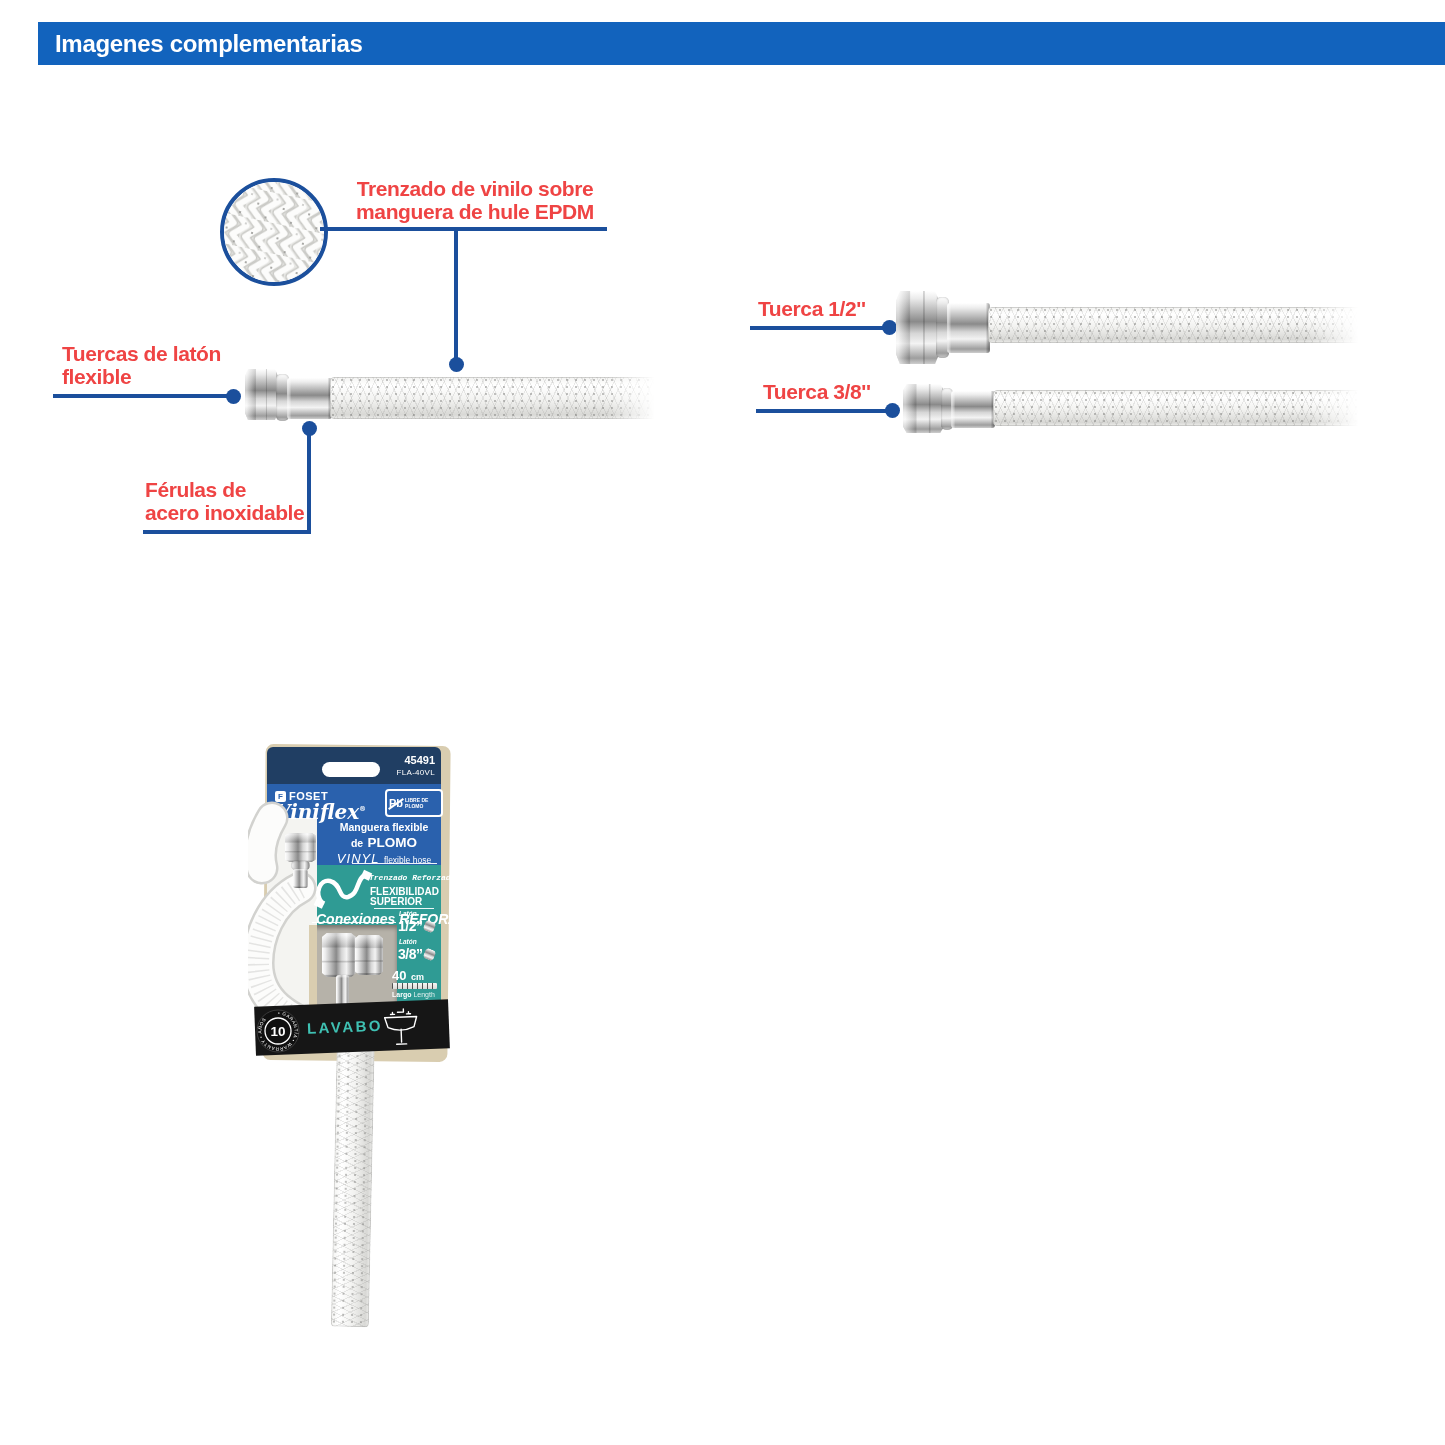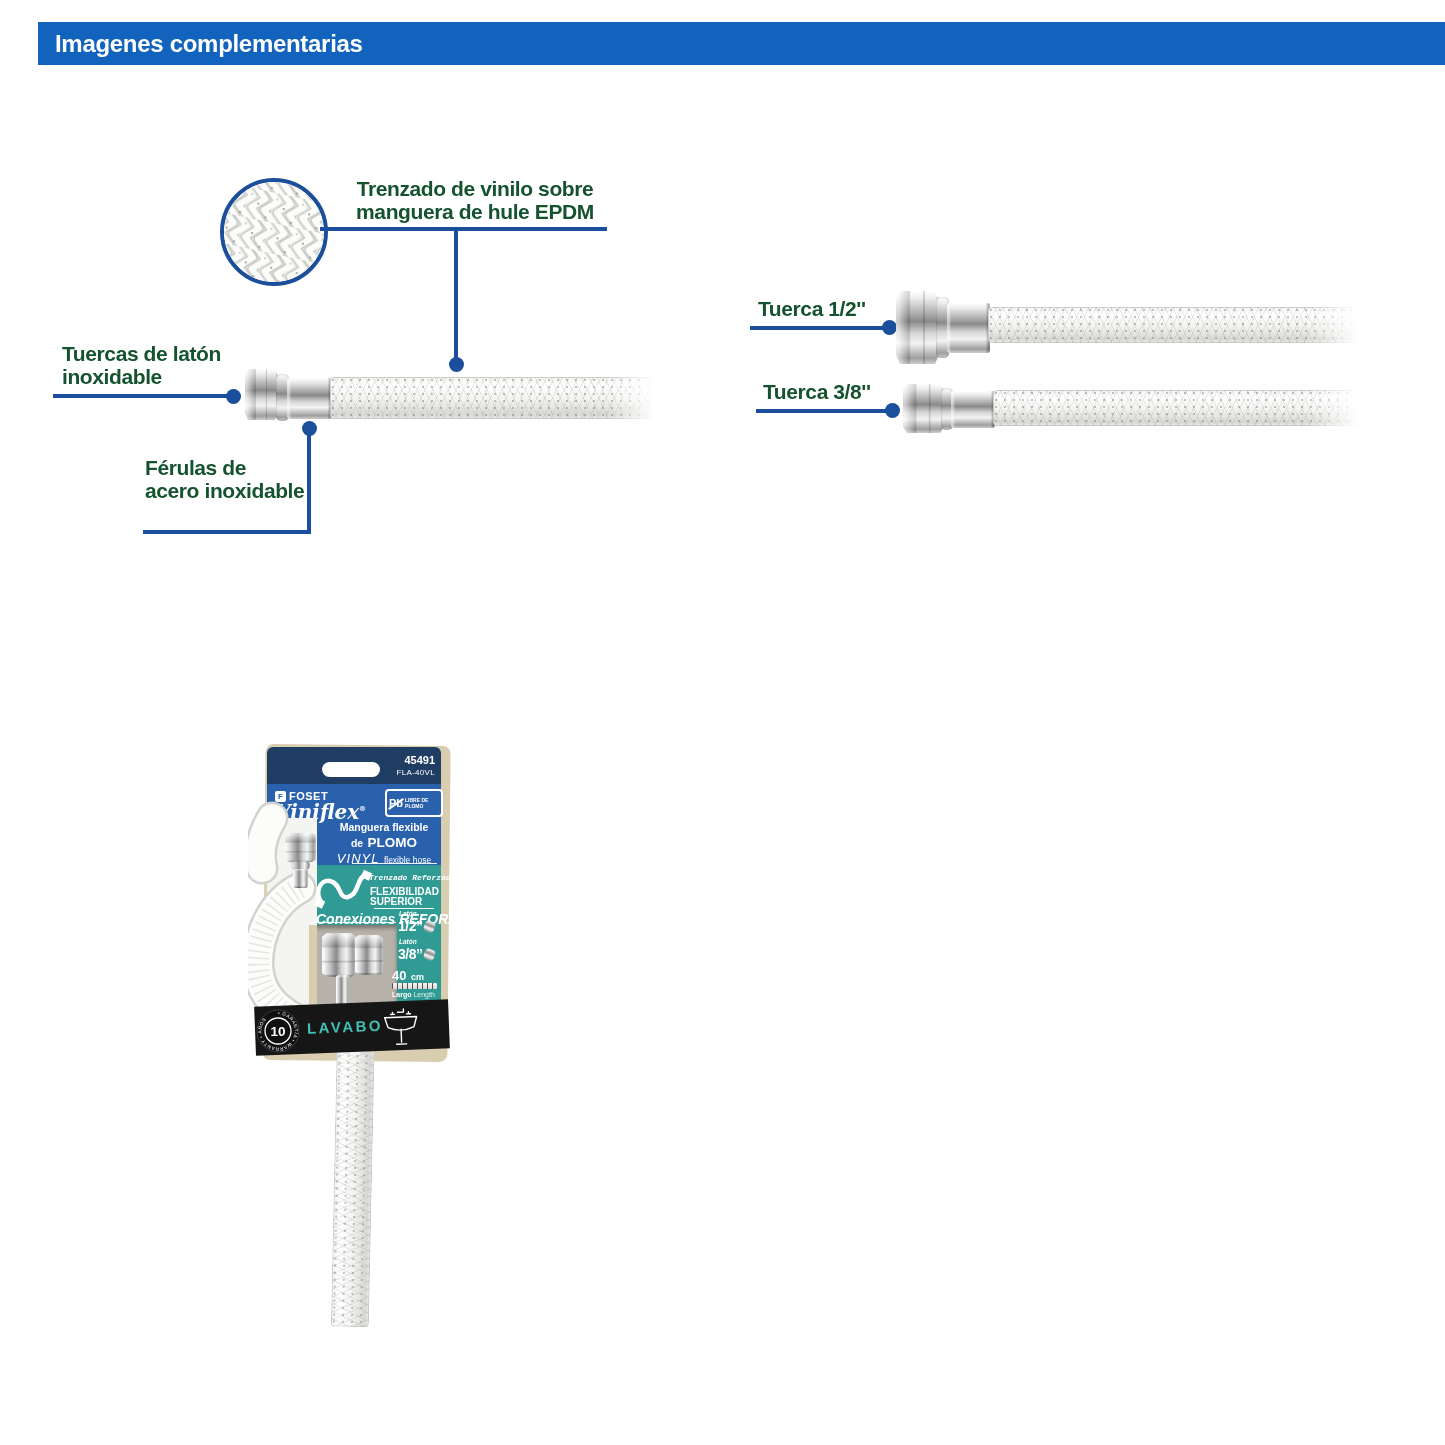--- a/index.html
+++ b/index.html
@@ -18,21 +18,21 @@
   html,body{margin:0;padding:0;background:#fff;}
   #stage{position:relative;width:1445px;height:1445px;background:#fff;overflow:hidden;
          font-family:"Liberation Sans",sans-serif;}
   .abs{position:absolute;}
   
   .hdr{left:38px;top:22px;width:1407px;height:43px;background:var(--header-bg);}
   .hdr-title{left:17px;top:8px;color:#fff;font-size:24px;font-weight:bold;letter-spacing:-0.3px;}
   
   .ann-line{background:var(--annotation);}
   .ann-dot{width:15px;height:15px;border-radius:50%;background:var(--annotation);}
-  .callout{font-weight:bold;font-size:21px;line-height:23px;color:#14532d;letter-spacing:-0.4px;}
+  .callout{font-weight:bold;font-size:21px;line-height:23px;color:#ef4444;letter-spacing:-0.4px;}
   
   .hose-h{border-radius:4px;
     background:
       radial-gradient(circle at 3px 3px, rgba(120,120,118,.45) 0 .7px, transparent 1.4px),
       repeating-linear-gradient(115deg, rgba(150,150,148,.20) 0 1px, transparent 1px 7px),
       repeating-linear-gradient(65deg, rgba(150,150,148,.20) 0 1px, transparent 1px 7px),
       linear-gradient(180deg,#f3f3f1 0%,#ffffff 20%,#f2f2f0 55%,#d8d8d5 90%,#ededeb 100%);
     background-size:9px 7px,auto,auto,auto;
     box-shadow:inset 0 0 0 1px rgba(170,170,168,.5);}
   .fade-r{-webkit-mask-image:linear-gradient(90deg,#000 85%,rgba(0,0,0,0) 99%);
@@ -106,34 +106,34 @@
   <div class="abs callout" style="left:350px;top:177px;width:250px;text-align:center;">
     <div>Trenzado de vinilo sobre</div>
     <div>manguera de hule EPDM</div>
   </div>
   <div class="abs ann-line" style="left:320px;top:227px;width:287px;height:4px;"></div>
   <div class="abs ann-line" style="left:454px;top:227px;width:4px;height:135px;"></div>
   <div class="abs ann-dot" style="left:449px;top:357px;"></div>
 
   <div class="abs callout" style="left:62px;top:342px;">
     <div>Tuercas de latón</div>
-    <div>inoxidable</div>
+    <div>flexible</div>
   </div>
   <div class="abs ann-line" style="left:53px;top:394px;width:178px;height:4px;"></div>
   <div class="abs ann-dot" style="left:226px;top:389px;"></div>
 
   <div class="abs nut" style="left:245px;top:369px;width:33px;height:51px;"></div>
   <div class="abs collar" style="left:276px;top:374px;width:13px;height:47px;"></div>
   <div class="abs barrel" style="left:287px;top:378px;width:45px;height:41px;"></div>
   <div class="abs hose-h fade-r" style="left:330px;top:377px;width:328px;height:42px;"></div>
 
   <div class="abs ann-dot" style="left:302px;top:421px;"></div>
   <div class="abs ann-line" style="left:307px;top:428px;width:4px;height:106px;"></div>
   <div class="abs ann-line" style="left:143px;top:530px;width:168px;height:4px;"></div>
-  <div class="abs callout" style="left:145px;top:456px;">
+  <div class="abs callout" style="left:145px;top:478px;">
     <div>Férulas de</div>
     <div>acero inoxidable</div>
   </div>
 
   <div class="abs callout" style="left:758px;top:297px;">Tuerca 1/2''</div>
   <div class="abs ann-line" style="left:750px;top:326px;width:136px;height:4px;"></div>
   <div class="abs ann-dot" style="left:882px;top:320px;"></div>
   <div class="abs nut" style="left:896px;top:291px;width:43px;height:73px;"></div>
   <div class="abs collar" style="left:936px;top:297px;width:13px;height:61px;"></div>
   <div class="abs barrel" style="left:947px;top:303px;width:43px;height:50px;"></div>

